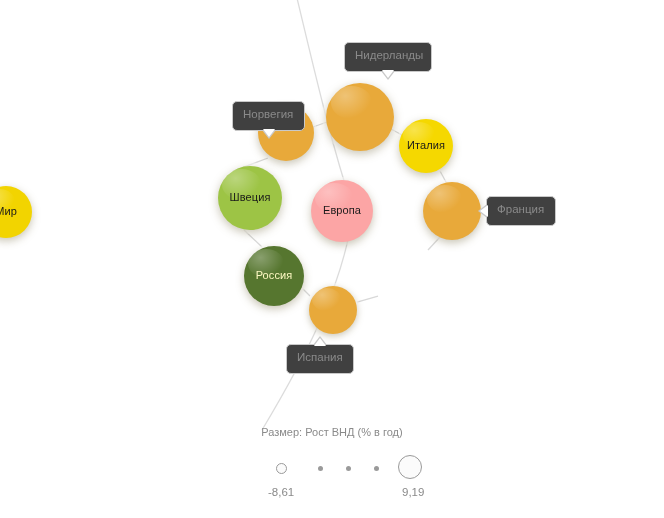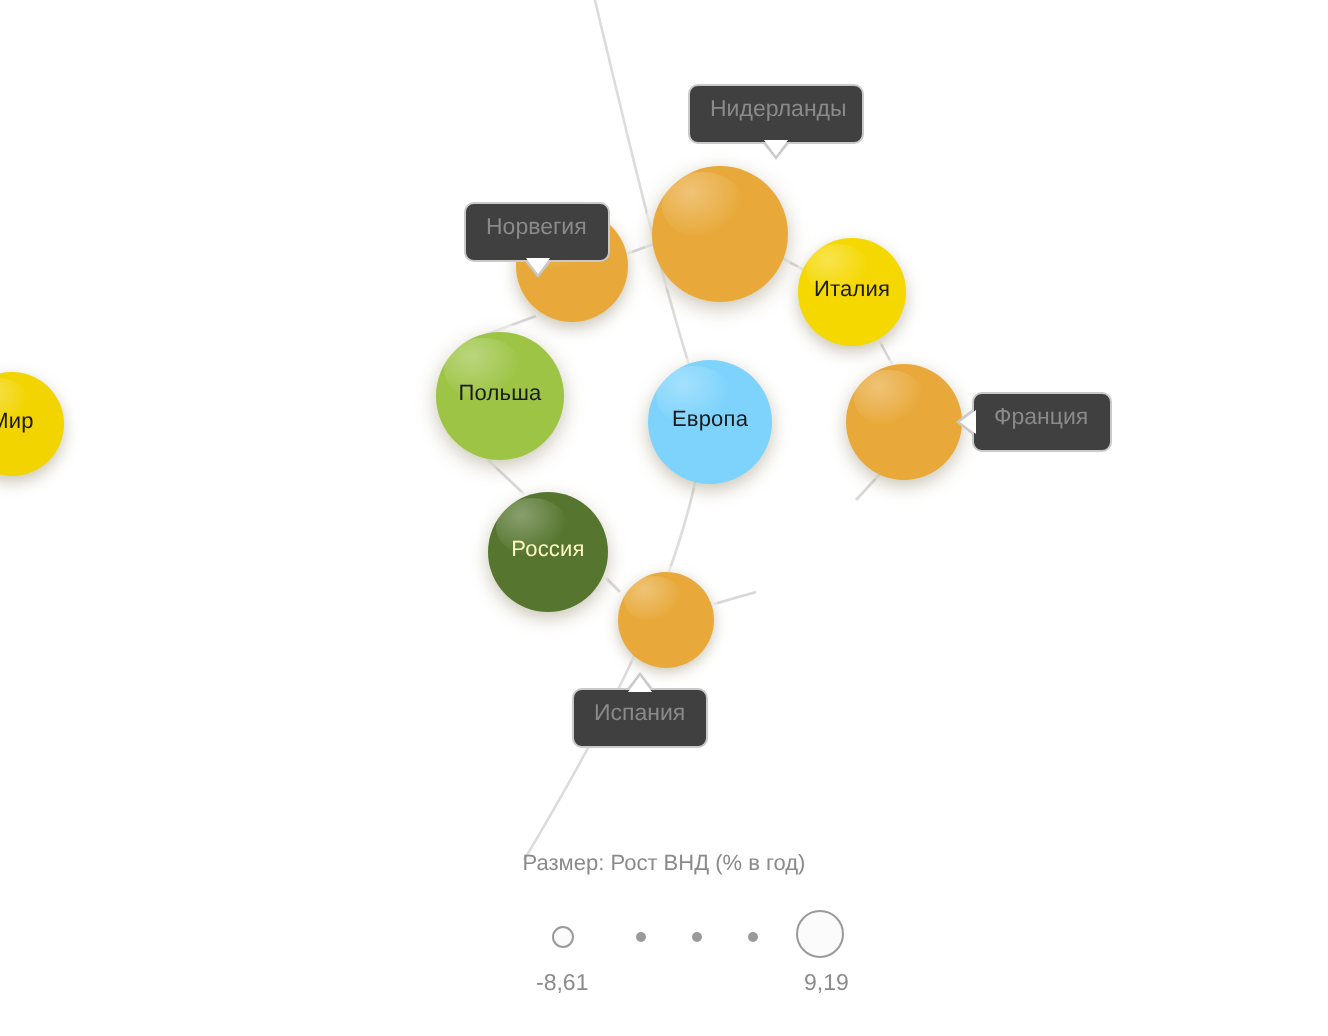--- a/index.html
+++ b/index.html
@@ -188,23 +188,23 @@
     <div class="bubble" style="left: -20px; top: 186px; width: 52px; height: 52px; background: rgb(242, 212, 0); color: rgb(26, 26, 26); box-shadow: rgba(120, 110, 70, 0.4) 0px 3px 8px, rgba(255, 255, 255, 0.55) 0px 0px 0px 3px;">
       <span class="blabel">Мир</span>
     </div>
     <div class="bubble" style="left: 258px; top: 105px; width: 56px; height: 56px; background: rgb(232, 169, 58); color: rgb(26, 26, 26); box-shadow: rgba(120, 110, 70, 0.4) 0px 3px 8px, rgba(255, 255, 255, 0.55) 0px 0px 0px 3px;"></div>
     <div class="bubble" style="left: 326px; top: 83px; width: 68px; height: 68px; background: rgb(232, 169, 58); color: rgb(26, 26, 26); box-shadow: rgba(120, 110, 70, 0.4) 0px 3px 10px, rgba(255, 255, 255, 0.55) 0px 0px 0px 4px;"></div>
     <div class="bubble" style="left: 399px; top: 119px; width: 54px; height: 54px; background: rgb(245, 216, 0); color: rgb(26, 26, 26); box-shadow: rgba(120, 110, 70, 0.4) 0px 3px 8px, rgba(255, 255, 255, 0.55) 0px 0px 0px 3px;">
       <span class="blabel">Италия</span>
     </div>
     <div class="bubble" style="left: 423px; top: 182px; width: 58px; height: 58px; background: rgb(232, 169, 58); color: rgb(26, 26, 26); box-shadow: rgba(120, 110, 70, 0.4) 0px 3px 9px, rgba(255, 255, 255, 0.55) 0px 0px 0px 3px;"></div>
     <div class="bubble" style="left: 218px; top: 166px; width: 64px; height: 64px; background: rgb(157, 196, 69); color: rgb(26, 26, 26); box-shadow: rgba(120, 110, 70, 0.4) 0px 3px 10px, rgba(255, 255, 255, 0.55) 0px 0px 0px 4px;">
-      <span class="blabel">Польша</span>
-    </div>
-    <div class="bubble" style="left: 324px; top: 180px; width: 62px; height: 62px; background: #7dd3fc; color: rgb(26, 26, 26); box-shadow: rgba(120, 110, 70, 0.4) 0px 3px 9px, rgba(255, 255, 255, 0.55) 0px 0px 0px 3px;">
+      <span class="blabel">Швеция</span>
+    </div>
+    <div class="bubble" style="left: 311px; top: 180px; width: 62px; height: 62px; background: #fca5a5; color: rgb(26, 26, 26); box-shadow: rgba(120, 110, 70, 0.4) 0px 3px 9px, rgba(255, 255, 255, 0.55) 0px 0px 0px 3px;">
       <span class="blabel">Европа</span>
     </div>
     <div class="bubble" style="left: 244px; top: 246px; width: 60px; height: 60px; background: rgb(86, 118, 47); color: #fef9c3; box-shadow: rgba(120, 110, 70, 0.4) 0px 3px 9px, rgba(255, 255, 255, 0.55) 0px 0px 0px 3px;">
       <span class="blabel">Россия</span>
     </div>
     <div class="bubble" style="left: 309px; top: 286px; width: 48px; height: 48px; background: rgb(232, 169, 58); color: rgb(26, 26, 26); box-shadow: rgba(120, 110, 70, 0.4) 0px 2px 7px, rgba(255, 255, 255, 0.55) 0px 0px 0px 3px;"></div>
   </div>
 
 <div class="layer" id="callout-layer">
     <div class="callout down" style="left: 232px; top: 66px; width: 73px; height: 30px; margin-top: 35px;"><span>Норвегия</span><span class="tip"></span><span class="tipfill"></span></div>

